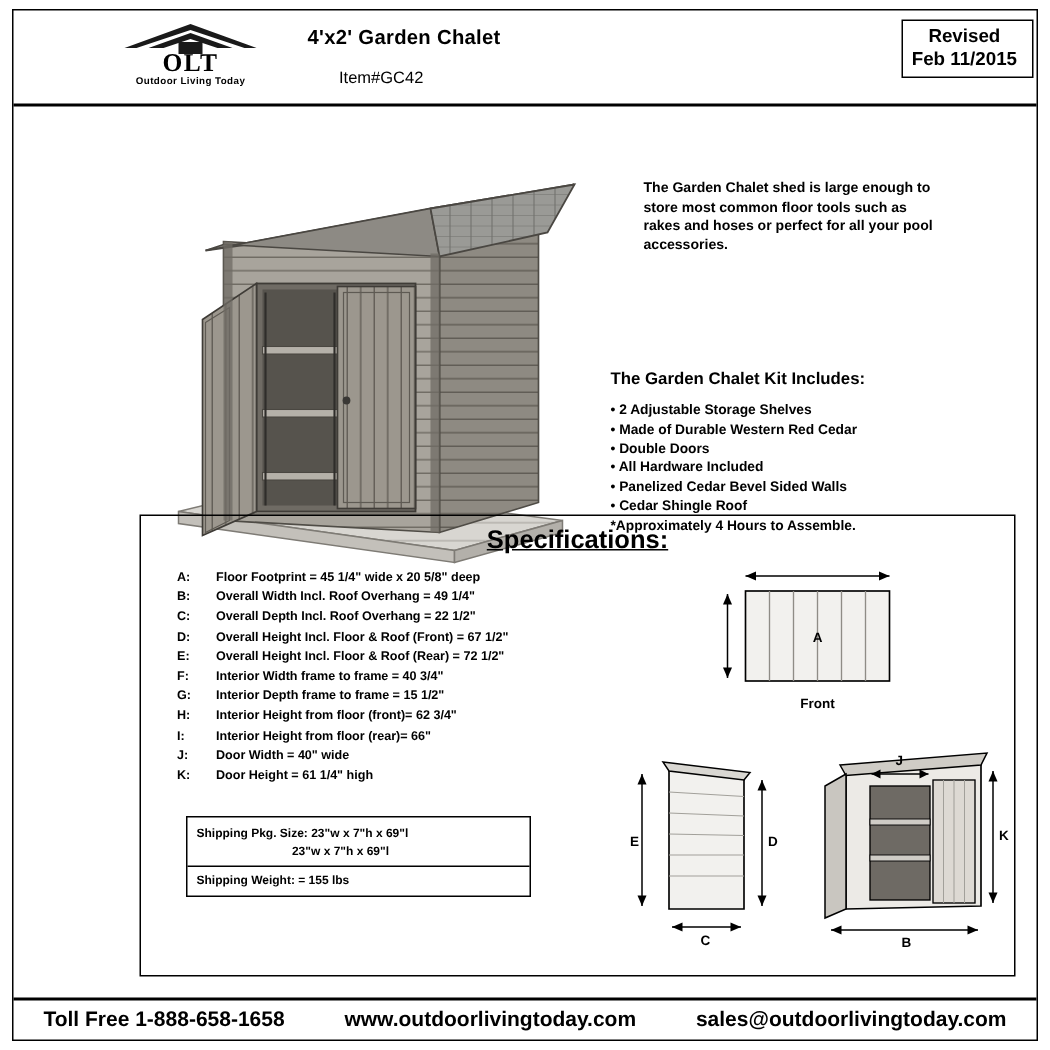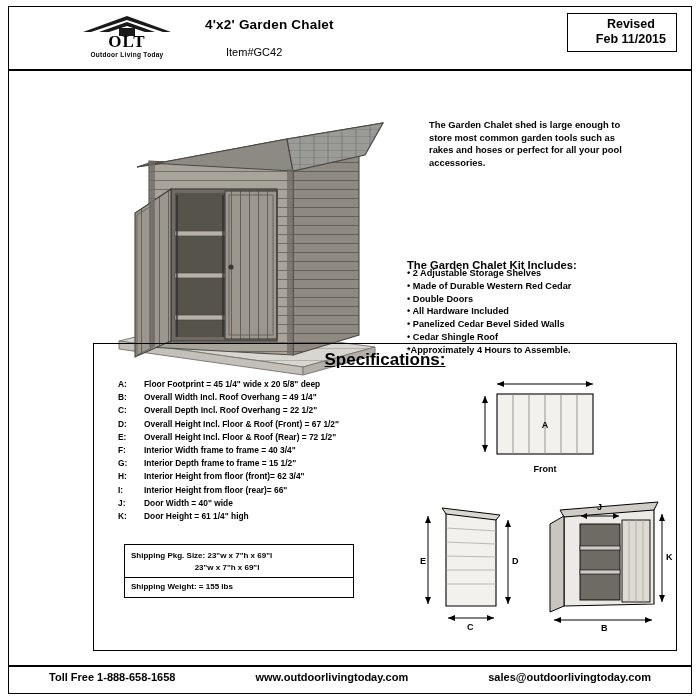--- a/index.html
+++ b/index.html
@@ -33,37 +33,37 @@
     font-weight:bold; font-size:17px; letter-spacing:1px;
     line-height:14px; margin-top:-2px;
   }
   .logo-sub {
     font-size:6.5px; font-weight:bold; letter-spacing:.3px; margin-top:2px;
   }
   .title-block { position:absolute; left:196px; top:10px; }
   .title-main { font-size:13.5px; font-weight:bold; letter-spacing:.2px; }
   .title-item { font-size:11px; font-weight:normal; margin-top:14px;margin-left:21px; }
   .revised {
-    position:absolute; right:14px; top:6px;
-    border:1.5px solid #000; padding:3px 10px 4px 28px;
+    position:absolute; right:2px; top:6px;
+    border:1.5px solid #000; padding:3px 10px 4px 6px;
     font-size:12.5px; font-weight:bold; text-align:center; line-height:15px;
   }
   .hdr-rule { position:absolute; left:0; right:0; top:62px; height:1.5px; background:#000; }
 
   
   .upper { position:relative; height:340px; }
 
   .illus { position:absolute; left:88px; top:40px; width:300px; height:290px; }
 
   .desc {
     position:absolute; left:420px; top:50px; width:200px;
     font-size:9.4px; font-weight:bold; line-height:12.5px;
   }
   .kit-title {
-    position:absolute; left:398px; top:190px; width:230px;
+    position:absolute; left:398px; top:178px; width:230px;
     font-size:11.2px; font-weight:bold;
   }
   .kit-list {
     position:absolute; left:398px; top:198px; width:240px;
     font-size:9.2px; font-weight:bold; line-height:12.8px;
   }
   .kit-list div { white-space:nowrap; }
 
   
   .specbox {
@@ -95,21 +95,21 @@
   .dia-bottom { position:absolute; left:310px; top:150px; width:280px; height:140px; }
 
   
   .footer {
     position:absolute; left:0; right:0; bottom:0; height:28px;
   }
   .footer-rule { position:absolute; left:0; right:0; top:0; height:1.5px; background:#000; }
   .footer-text {
     position:absolute; left:0; right:0; top:6px;
     display:flex; justify-content:space-around;
-    font-size:11px; font-weight:bold;
+    font-size:14px; font-weight:bold;
   }
 </style>
 </head>
 <body>
 
 <div class="page">
 
   <div class="header">
 
     <div class="logo-box">
@@ -191,21 +191,21 @@
 
         <rect x="128" y="82" width="52" height="148" fill="url(#vboard)" stroke="#3f3c37" stroke-width="1.1"></rect>
         <rect x="132" y="86" width="44" height="140" fill="none" stroke="#5e5a53" stroke-width="0.8"></rect>
         <circle cx="134" cy="158" r="2.6" fill="#3a3835"></circle>
 
         <rect x="52" y="52" width="6" height="186" fill="#6f6b64" opacity="0.75"></rect>
         <rect x="190" y="60" width="6" height="186" fill="#6f6b64" opacity="0.75"></rect>
       </svg>
     </div>
 
-    <div class="desc">The Garden Chalet shed is large enough to store most common garden tools such as rakes and hoses or perfect for all your pool accessories.</div>
+    <div class="desc">The Garden Chalet shed is large enough to store most common floor tools such as rakes and hoses or perfect for all your pool accessories.</div>
 
     <div class="kit-title">The Garden Chalet Kit Includes:</div>
     <div class="kit-list">
       <div>• 2 Adjustable Storage Shelves</div>
       <div>• Made of Durable Western Red Cedar</div>
       <div>• Double Doors</div>
       <div>• All Hardware Included</div>
       <div>• Panelized Cedar Bevel Sided Walls</div>
       <div>• Cedar Shingle Roof</div>
       <div>*Approximately 4 Hours to Assemble.</div>

